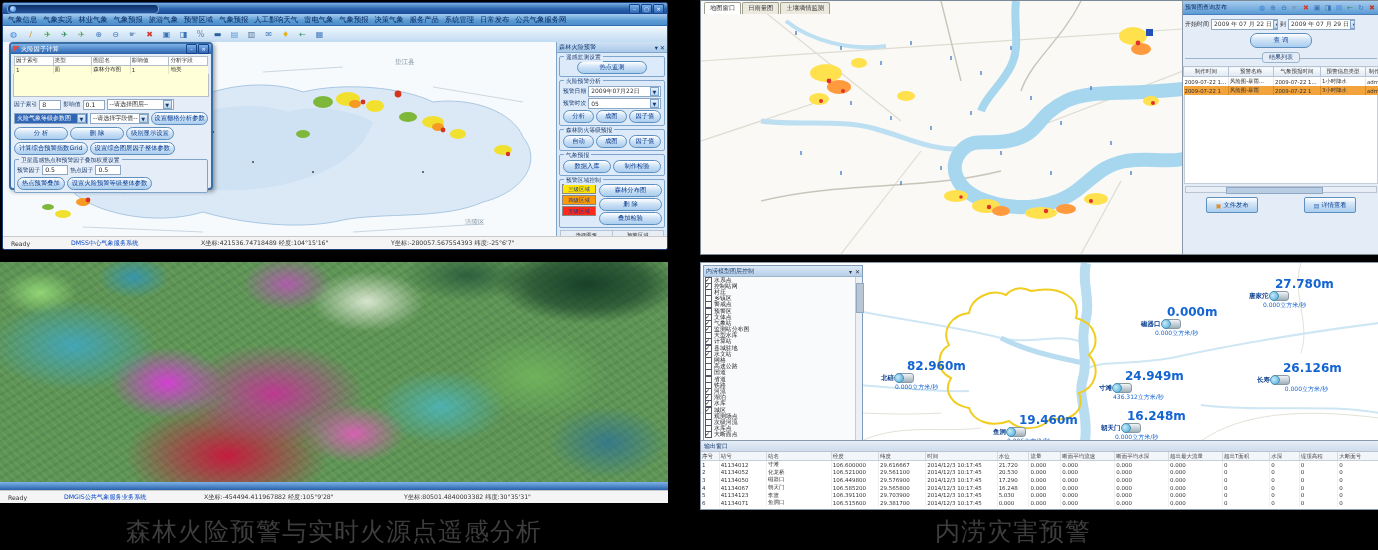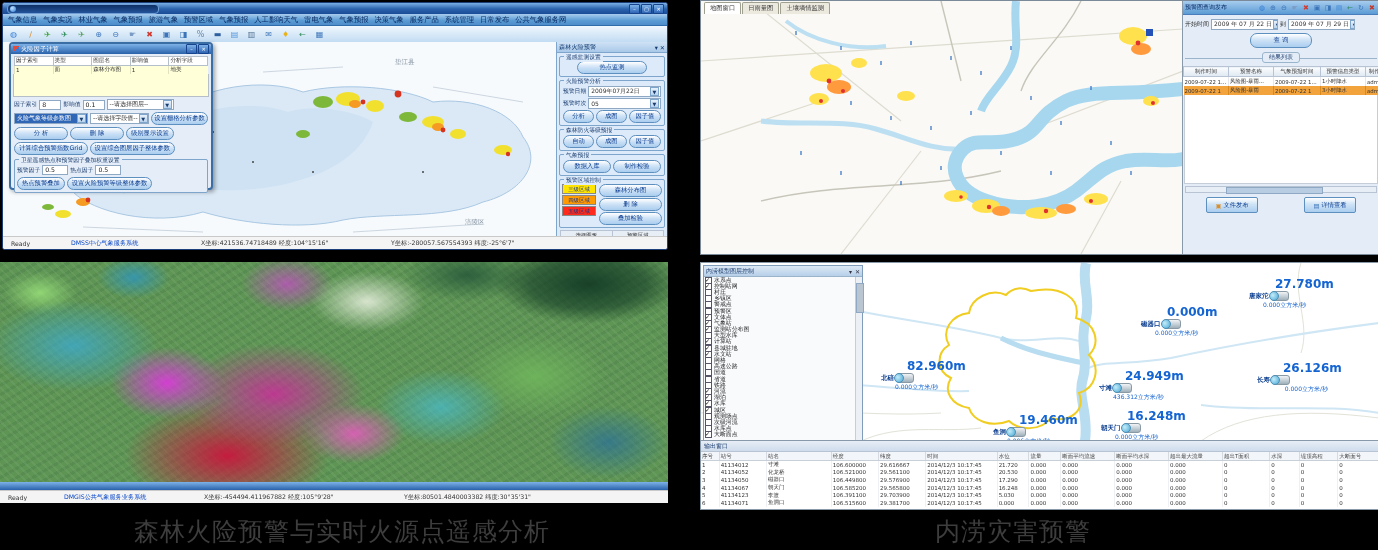--- a/index.html
+++ b/index.html
@@ -157,21 +157,21 @@
   .out-title{height:10px;background:linear-gradient(180deg,#e7eef6,#cfdcec);font-size:6px;color:#1a3c6e;
        display:flex;align-items:center;padding:0 3px;border-bottom:1px solid #b8c4d4;}
   .out-table{width:100%;border-collapse:collapse;table-layout:fixed;}
   .out-table th{font-size:5.5px;font-weight:normal;color:#444;background:#f2f5f9;border-right:1px solid #d5dae0;
        border-bottom:1px solid #c9cfd6;height:8px;text-align:left;padding:0 1px;overflow:hidden;white-space:nowrap;}
   .out-table td{font-size:5.5px;color:#333;height:7.6px;border-right:1px solid #eef0f3;
        padding:0 1px;overflow:hidden;white-space:nowrap;}
   
   .caption{position:absolute;top:514px;height:34px;display:flex;align-items:center;justify-content:center;
        font-size:25px;color:#3d3d3d;letter-spacing:1px;white-space:nowrap;}
-  #caption-left{left:8px;width:668px;}
+  #caption-left{left:0;width:668px;}
   #caption-right{left:700px;width:678px;transform:translateX(-26px);}
 </style>
 </head>
 <body>
 
 <div id="fire-app" class="app">
   <div class="fa-titlebar">
     <div class="fa-titletab">
         <span class="dot"></span>
       </div>

